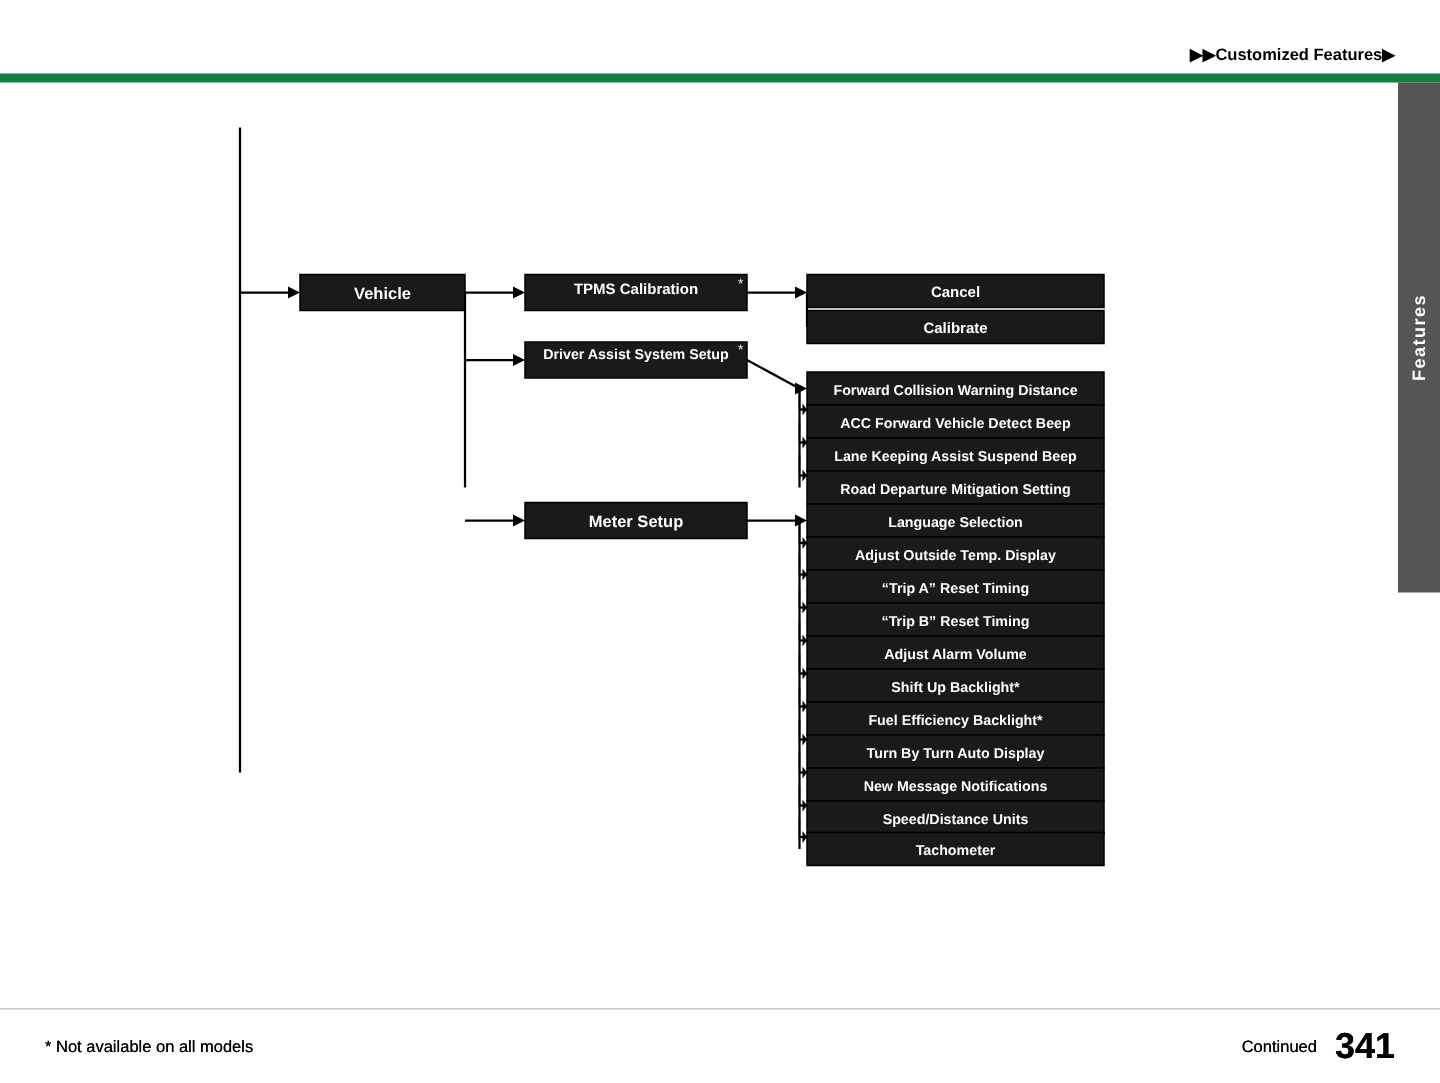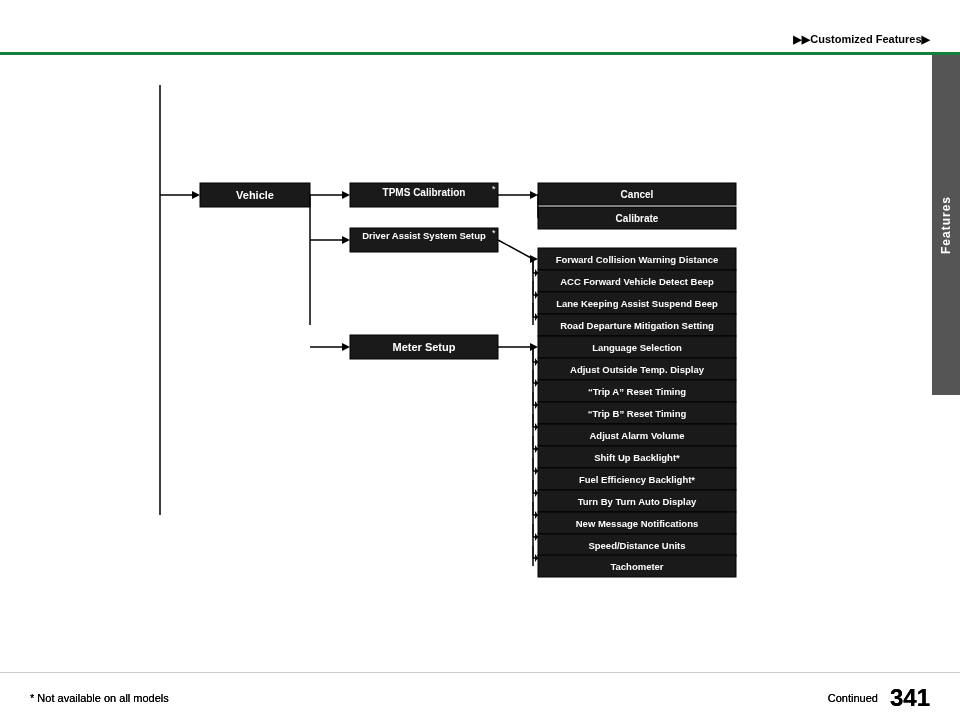--- a/index.html
+++ b/index.html
@@ -18,21 +18,21 @@
       position: absolute;
       top: 0;
       left: 0;
       right: 0;
       height: 55px;
       display: flex;
       align-items: flex-end;
       justify-content: flex-end;
       padding-right: 30px;
       padding-bottom: 6px;
-      border-bottom: 3px solid #15803d;
+      border-bottom: 6px solid #15803d;
     }
 
     .header-text {
       font-size: 11px;
       font-weight: bold;
       color: #000;
     }
 
     
     .side-tab {

